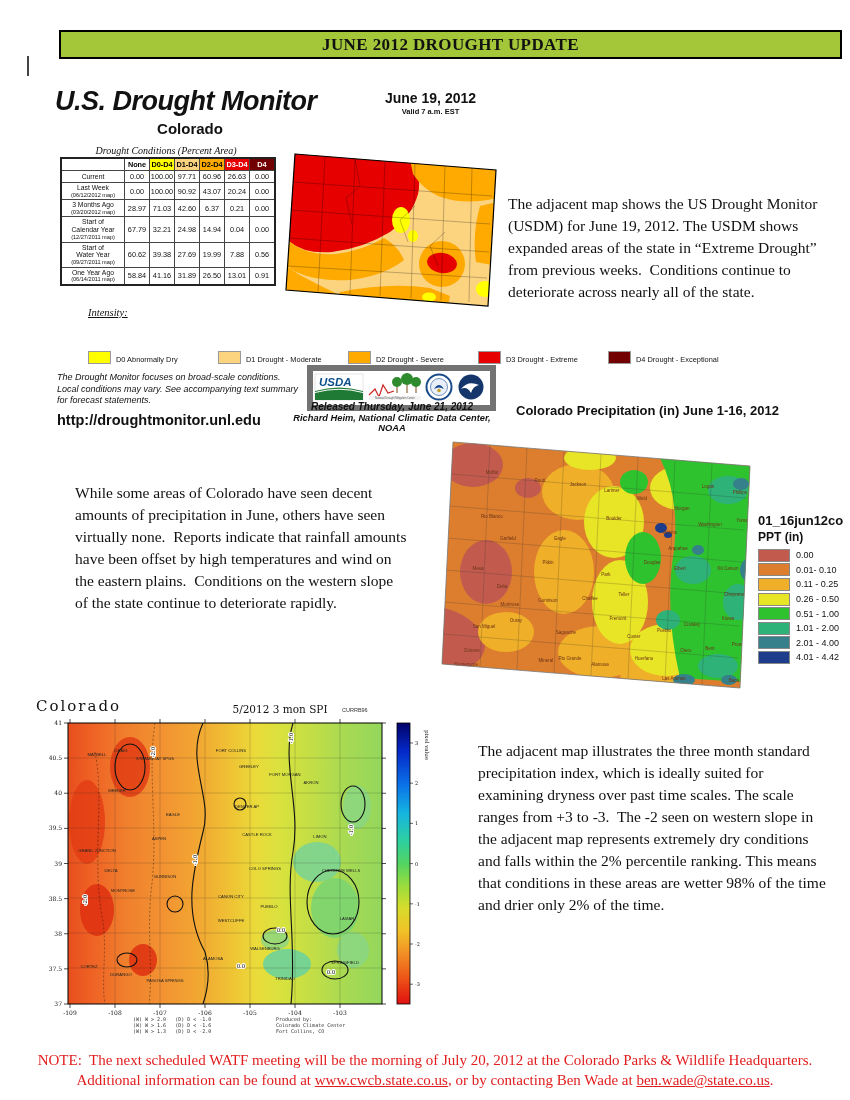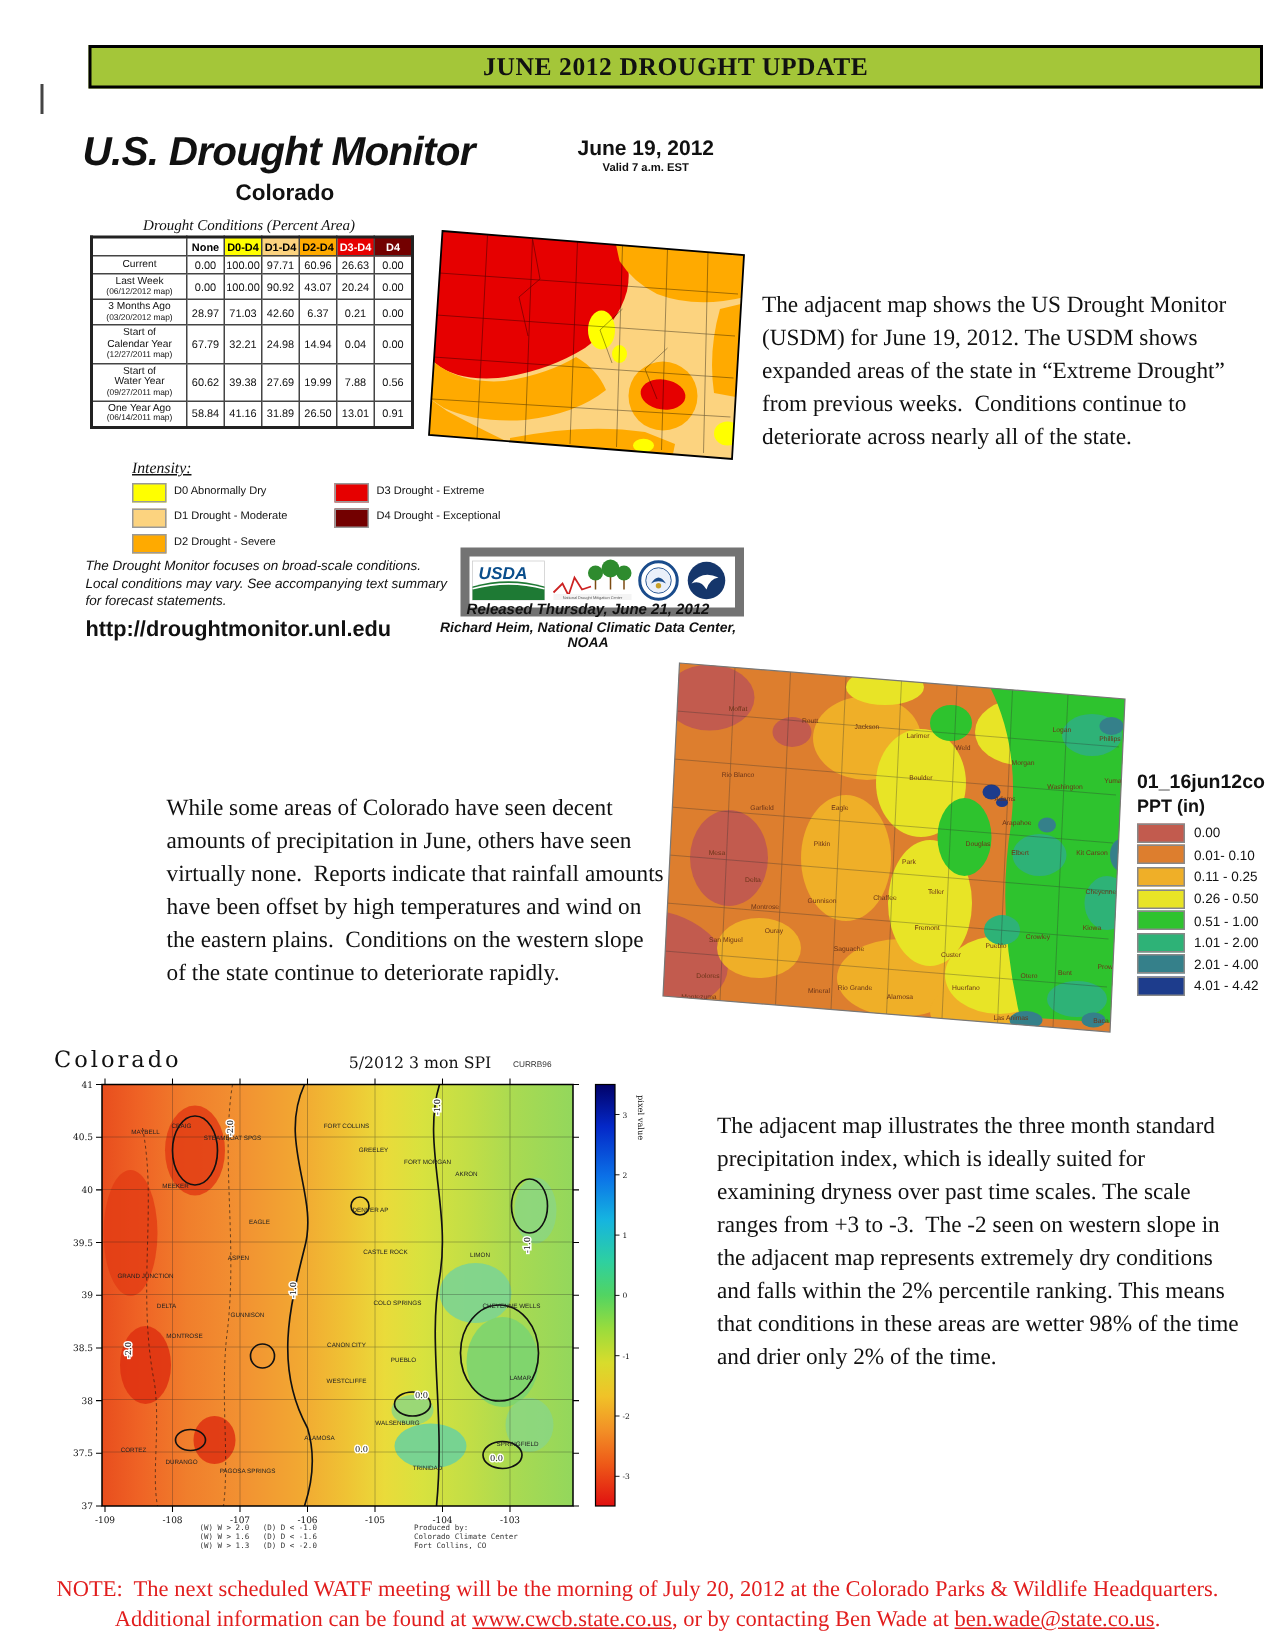--- a/index.html
+++ b/index.html
@@ -24,37 +24,37 @@
   table.usdm{border:2px solid #222;}
   td.rowlbl{width:62px;font-size:6.8px;line-height:1.15;white-space:pre-line;}
   td.rowlbl .sub{font-size:5.6px;}
   td.val{width:24px;font-size:7.3px;}
   td.colh{width:24px;font-size:7.3px;font-weight:bold;}
   td.corner{border-top:none;border-left:none;background:#fff;}
   
   .intensity-title{left:88px;top:307px;font-family:"Liberation Serif",serif;font-style:italic;
                    font-size:10.5px;text-decoration:underline;}
   .intensity{left:88px;top:322px;width:270px;height:54px;display:flex;flex-direction:column;flex-wrap:wrap;}
-  .int-item{display:flex;align-items:flex-start;height:17px;width:130px;}
+  .int-item{display:flex;align-items:flex-end;height:17px;width:130px;margin-top:25px;}
   .int-item .sw{width:21px;height:11px;border:.5px solid #999;margin-right:5px;flex:none;}
   .int-item .lab{font-size:7.4px;}
   .disclaimer{left:57px;top:372px;width:270px;font-size:9px;font-style:italic;line-height:1.3;white-space:pre-line;}
   .dm-url{left:57px;top:412px;font-size:14.5px;font-weight:bold;cursor:pointer;}
   
   .logos{left:307px;top:365px;width:177px;height:34px;border:6px solid #737373;background:#fff;}
   .released{left:292px;top:401px;width:200px;text-align:center;font-size:10px;font-weight:bold;font-style:italic;}
   .author{left:283px;top:413px;width:218px;text-align:center;font-size:9.3px;font-weight:bold;font-style:italic;}
   
   .usdm-map{left:280px;top:146px;}
   .precip-map{left:428px;top:430px;}
   .spi-map{left:35px;top:712px;}
   
   .para{font-family:Liberation Serif, serif;font-size:15.5px;line-height:1.42;white-space:pre-wrap;}
   .para-usdm{left:508px;top:193px;width:330px;}
-  .para-precip{left:75px;top:528px;width:332px;margin-left:36px;}
+  .para-precip{left:75px;top:482px;width:332px;}
   .para-spi{left:478px;top:740px;width:354px;}
   
   .precip-title{left:516px;top:403px;font-size:13px;font-weight:bold;}
   .plegend-title{left:758px;top:513px;font-size:13px;font-weight:bold;}
   .plegend-sub{left:758px;top:530px;font-size:12px;font-weight:bold;}
   .plegend{left:758px;top:548px;}
   .pl-item{display:flex;align-items:center;height:14.6px;}
   .pl-item .sw{width:30px;height:11px;border:.5px solid #888;margin-right:6px;flex:none;}
   .pl-item .lab{font-size:9px;}
   
@@ -242,20 +242,21 @@
         <path d="M45,11 L38,146 M75,13 L70,148 M105,15 L100,150 M135,18 L131,152 M165,20 L161,154 M192,22 L189,156"></path>
         <path d="M13,36 L212,50 M11,64 L210,78 M9,92 L209,106 M8,120 L207,132"></path>
         <path d="M75,13 L80,40 L66,52 L72,78 M135,60 L120,74 L128,96 M165,86 L150,100 L158,120"></path>
       </g>
     </g>
     <polygon points="15,8 216,24 208,160 6,144" fill="none" stroke="#000" stroke-width="1.2"></polygon>
   </svg>
 
   <div class="abs para para-usdm">The adjacent map shows the US Drought Monitor (USDM) for June 19, 2012. The USDM shows expanded areas of the state in “Extreme Drought” from previous weeks.  Conditions continue to deteriorate across nearly all of the state.</div>
 
+  <div class="abs precip-title">Colorado Precipitation (in)  June 1-16, 2012</div>
 
   <svg class="abs precip-map" id="precip-map" width="337" height="272" viewBox="0 0 337 272">
     <defs>
         <clipPath id="pClip">
           <polygon points="25,12 322,36 312,258 14,234"></polygon>
         </clipPath>
       </defs>
     <polygon points="25,12 322,36 312,258 14,234" fill="#DD7E2E"></polygon>
     <g clip-path="url(#pClip)">
       <ellipse cx="45" cy="35" rx="30" ry="22" fill="#C25B4E"></ellipse>

